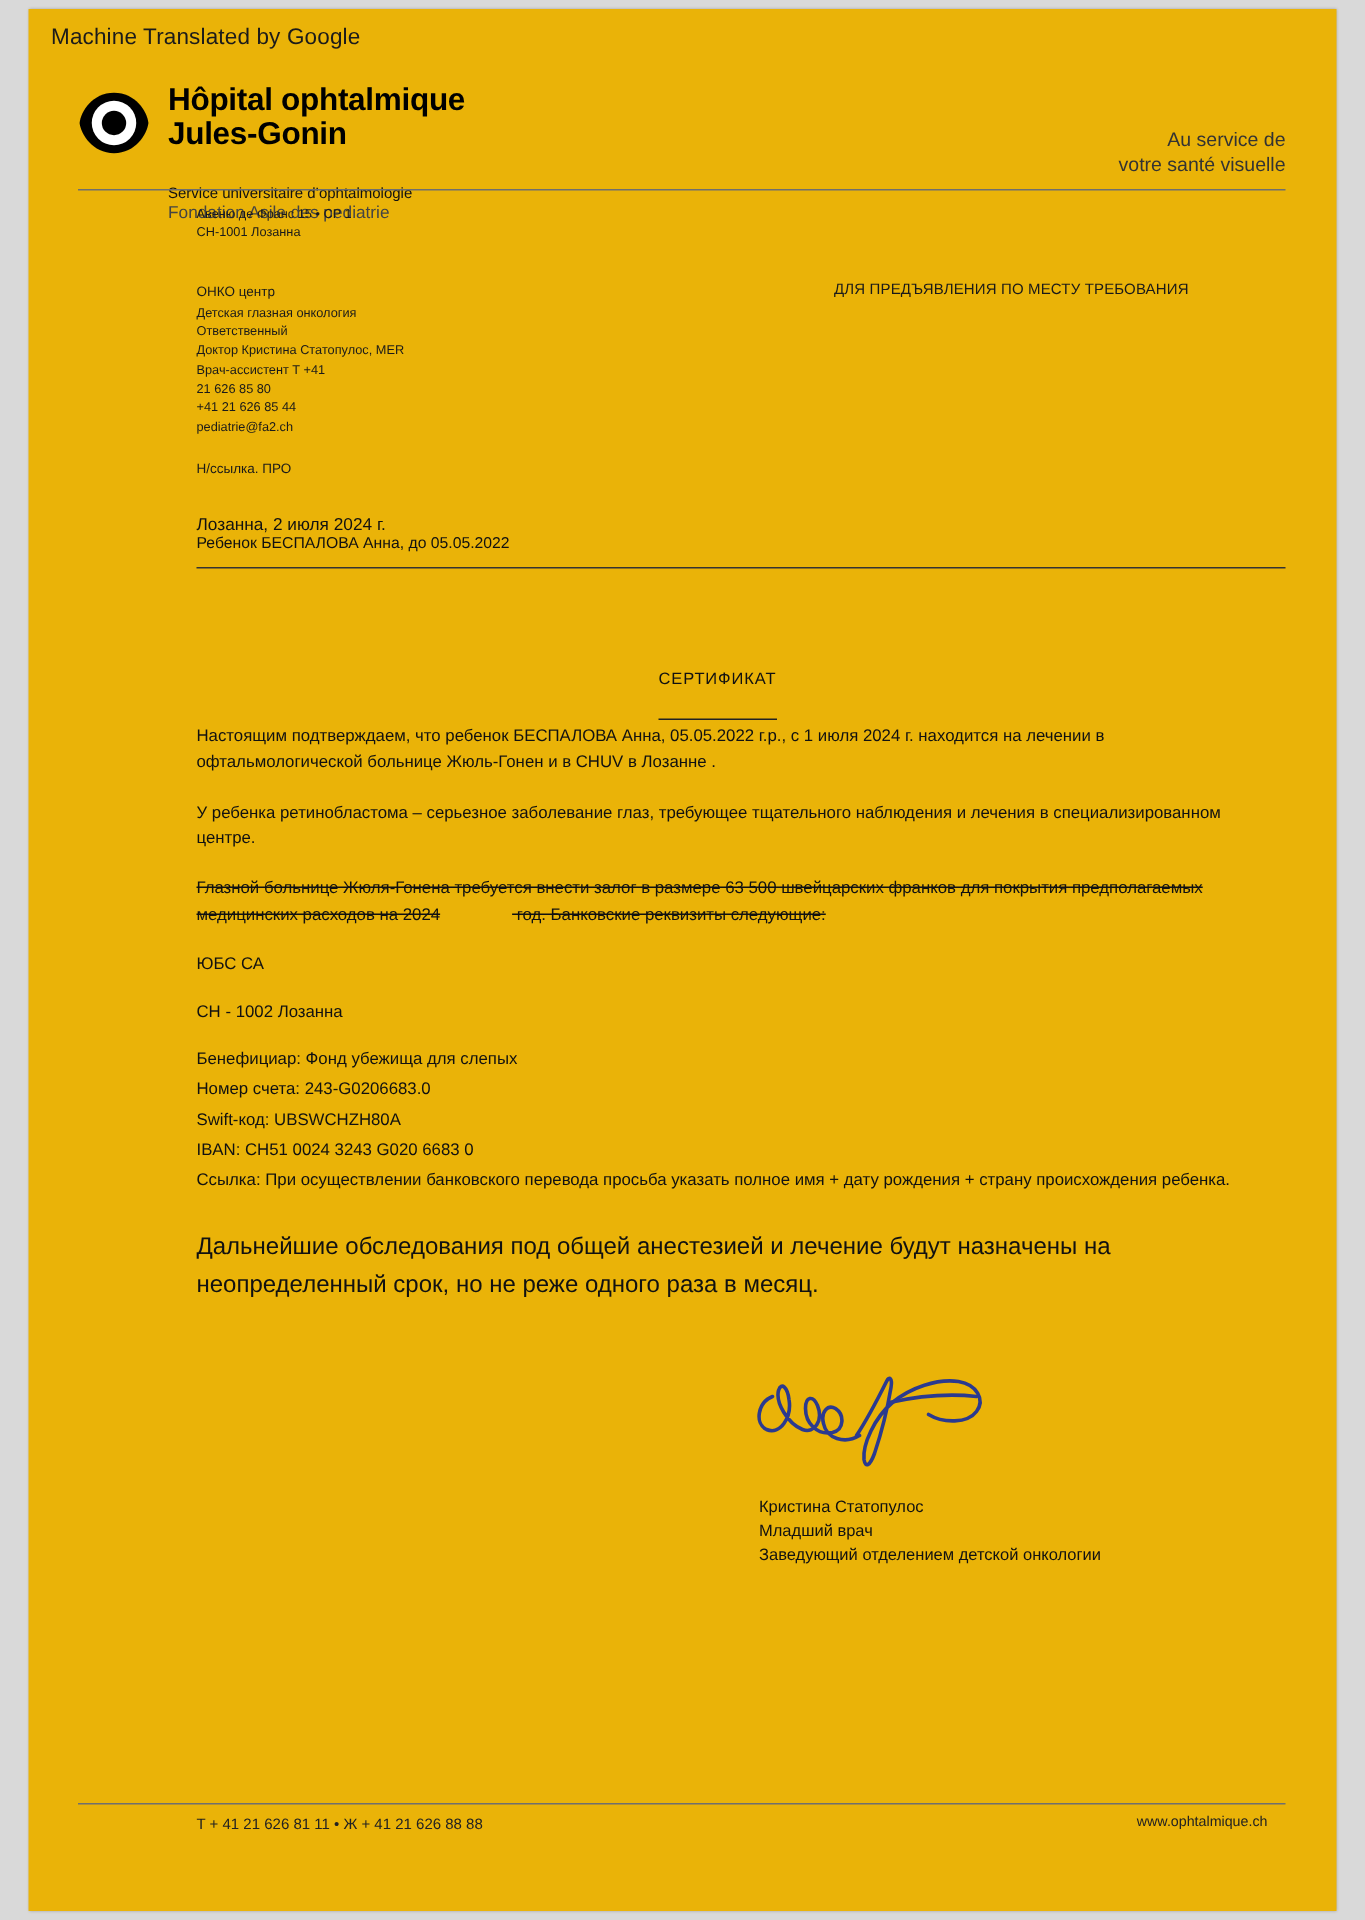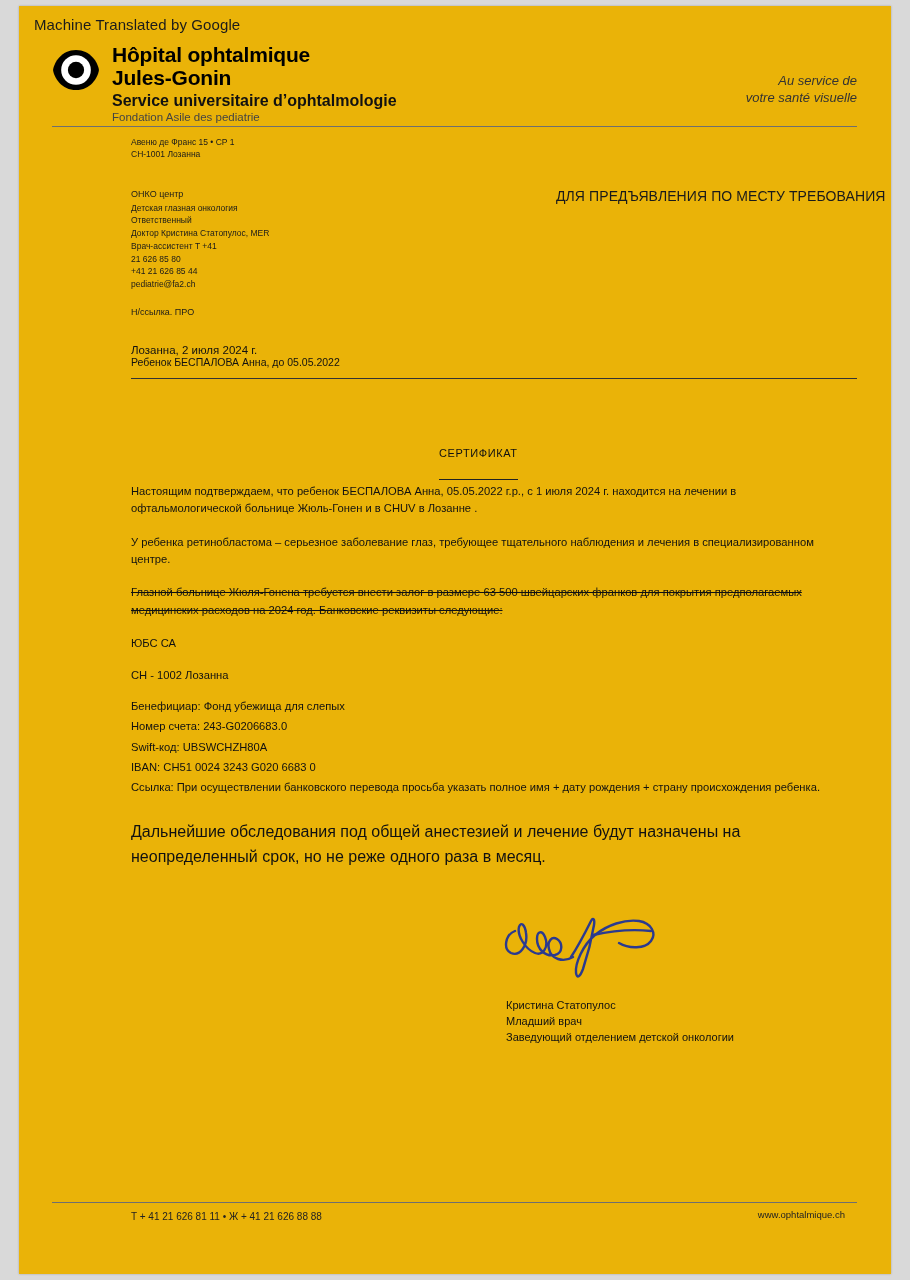--- a/index.html
+++ b/index.html
@@ -29,21 +29,21 @@
     top: 10px;
     font-size: 15px;
     color: #1b1b1b;
     letter-spacing: 0.1px;
   }
 
   
   .letterhead {
     position: absolute;
     left: 33px;
-    top: 38px;
+    top: 50px;
     width: 805px;
   }
   .lh-row {
     display: flex;
     align-items: flex-start;
   }
   .eye-logo {
     width: 48px;
     height: 44px;
     flex: 0 0 48px;
@@ -53,39 +53,38 @@
     margin-left: 12px;
   }
   .lh-title {
     font-size: 21px;
     font-weight: bold;
     line-height: 1.08;
     color: #000;
     letter-spacing: -0.2px;
   }
   .lh-sub1 {
-    font-size: 16px;
-    font-weight: bold;
-    color: #111;
-    margin-top: 3px;
+    font-size: 10px;
+    font-weight: normal;
+    color: #111;
+    margin-top: 23px;
   }
   .lh-sub2 {
     font-size: 11.5px;
     color: #444;
     margin-top: 1px;
   }
   .lh-right {
     position: absolute;
     right: 0;
     top: 28px;
     text-align: right;
     font-size: 13px;
     color: #333;
     line-height: 1.32;
-    font-style: italic;
   }
   .rule {
     position: absolute;
     left: 33px;
     width: 805px;
     border-top: 1px solid #6f6f6f;
   }
   .rule.top { top: 120px; }
 
   
@@ -105,21 +104,21 @@
     color: #1a1a1a;
     line-height: 1.5;
   }
   .addr-block .big {
     font-size: 9px;
   }
   .attn {
     position: absolute;
     left: 537px;
     top: 182px;
-    font-size: 14px;
+    font-size: 10px;
     color: #1a1a1a;
     letter-spacing: 0.1px;
   }
   .ourref {
     position: absolute;
     left: 112px;
     top: 301px;
     font-size: 9px;
     color: #1a1a1a;
   }
@@ -161,21 +160,21 @@
     color: #111;
     line-height: 1.55;
   }
   .body p {
     margin: 0 0 16px 0;
   }
   .p-strike {
     text-decoration: line-through;
     text-decoration-color: #111;
   }
-  .p-strike .tail { text-decoration: none; }
+  .p-strike .tail { text-decoration: none; padding-left: 48px; }
   .bank {
     margin: 0;
   }
   .bank div {
     margin-bottom: 3px;
   }
   .gap-sm { height: 8px; }
   .para-final {
     position: absolute;
     left: 112px;

